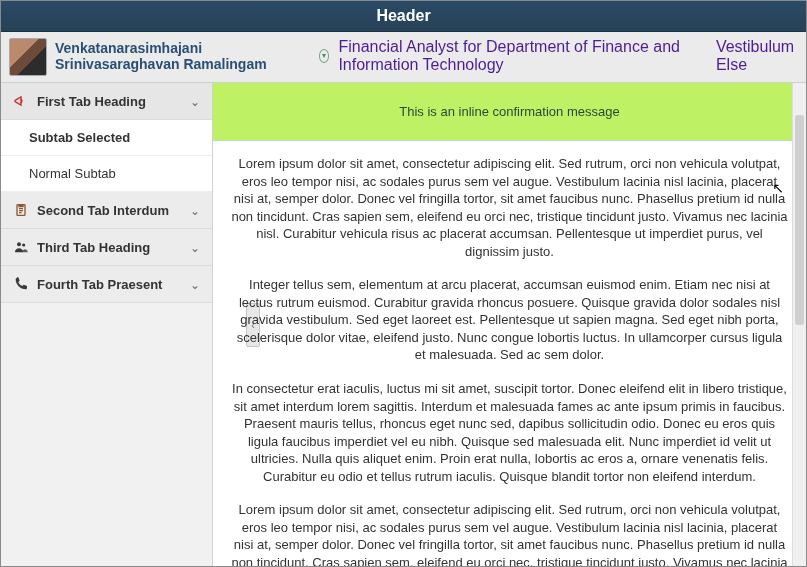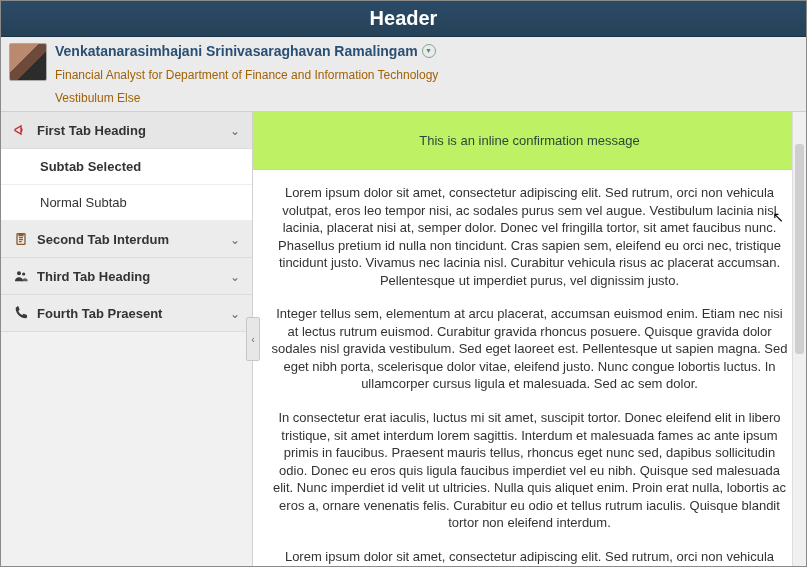--- a/index.html
+++ b/index.html
@@ -1,35 +1,35 @@
 <!DOCTYPE html>
 <html><head>
 <meta charset="utf-8">
 <style>
   * { box-sizing: border-box; margin: 0; padding: 0; }
   html, body { height: 100%; font-family: Arial, Helvetica, sans-serif; font-size: 13px; color: #333; }
   .app { width: 807px; height: 567px; border: 1px solid #8a8a8a; display: flex; flex-direction: column; background: #fff; }
-  .titlebar { background: linear-gradient(#2b4a66,#264258); color: #fff; font-weight: bold; font-size: 20px; text-align: center; padding: 6px 0; border-bottom: 1px solid #1b3246; }
+  .titlebar { background: linear-gradient(#2b4a66,#264258); color: #fff; font-weight: bold; font-size: 16px; text-align: center; padding: 6px 0; border-bottom: 1px solid #1b3246; }
   .userbar { background: #ebebeb; border-bottom: 1px solid #cfcfcf; padding: 6px 8px; display: flex; align-items: flex-start; gap: 8px; }
   .avatar { width: 38px; height: 38px; border: 1px solid #aaa; background: linear-gradient(135deg,#b98a6e 0 40%,#6d4a3a 40% 60%,#2c2c2c 60% 100%); border-radius: 2px; flex-shrink: 0; }
-  .userinfo { display: flex; flex-direction: column; gap: 9px; }
+  .userinfo { display: flex; flex-direction: row; gap: 9px; }
   .username-row { display: flex; align-items: center; gap: 4px; }
   .username { color: #2a4f74; font-weight: bold; font-size: 14px; }
   .chevcircle { width: 14px; height: 14px; border: 1px solid #7da68c; border-radius: 50%; display: inline-flex; align-items: center; justify-content: center; color: #4c8a64; font-size: 8px; line-height: 1; }
-  .userrole, .userextra { color: #a16207; font-size: 12px; }
+  .userrole, .userextra { color: #4c1d95; font-size: 16px; }
   .body { flex: 1; display: flex; min-height: 0; position: relative; }
-  .sidebar { width: 252px; background: #f1f1f1; border-right: 1px solid #d0d0d0; display: flex; flex-direction: column; overflow-y: auto; }
+  .sidebar { width: 212px; background: #f1f1f1; border-right: 1px solid #d0d0d0; display: flex; flex-direction: column; overflow-y: auto; }
   .tabhdr { display: flex; align-items: center; justify-content: space-between; padding: 10px 12px; border-bottom: 1px solid #dcdcdc; cursor: pointer; background: #ececec; }
   .tabhdr.expanded { background: #e6e6e6; }
   .tabhdr .left { display: flex; align-items: center; gap: 8px; }
   .tabhdr .label { font-weight: bold; color: #333; font-size: 13px; }
   .tabhdr .chev { color: #6a6a6a; font-size: 12px; transform: translateY(1px); }
   .icon { width: 16px; height: 16px; display: inline-flex; align-items: center; justify-content: center; }
   .subtabs { background: #fff; }
-  .subtab { padding: 10px 10px 10px 39px; border-bottom: 1px solid #eee; cursor: pointer; font-size: 13px; color: #333; }
+  .subtab { padding: 10px 10px 10px 28px; border-bottom: 1px solid #eee; cursor: pointer; font-size: 13px; color: #333; }
   .subtab.selected { font-weight: bold; background: #fff; }
   .collapse-handle { position: absolute; left: 252px; top: 50%; transform: translate(-50%,-50%); width: 14px; height: 44px; background: #e7e7e7; border: 1px solid #c7c7c7; display: flex; align-items: center; justify-content: center; color: #777; font-size: 11px; cursor: pointer; border-radius: 2px; }
   .main { flex: 1; display: flex; flex-direction: column; min-width: 0; min-height: 0; position: relative; }
   .confirm { background: #bef264; border-bottom: 1px solid #b6dcc3; text-align: center; font-weight: normal; color: #2e4639; padding: 21px 4px; font-size: 13px; }
   .content { flex: 1; overflow-y: auto; padding: 14px 18px; color: #333; font-size: 13px; line-height: 1.35; }
   .content p { margin-bottom: 16px; text-align: center; }
   .content-scroll { position: absolute; right: 0; top: 0; bottom: 0; width: 14px; background: #f0f0f0; border-left: 1px solid #ddd; }
   .content-scroll .thumb { position: absolute; left: 2px; right: 2px; top: 32px; height: 210px; background: #cfcfcf; border-radius: 3px; }
   .cursor-arrow { position: absolute; top: 96px; right: 22px; font-size: 14px; color: #000; pointer-events: none; }
   

